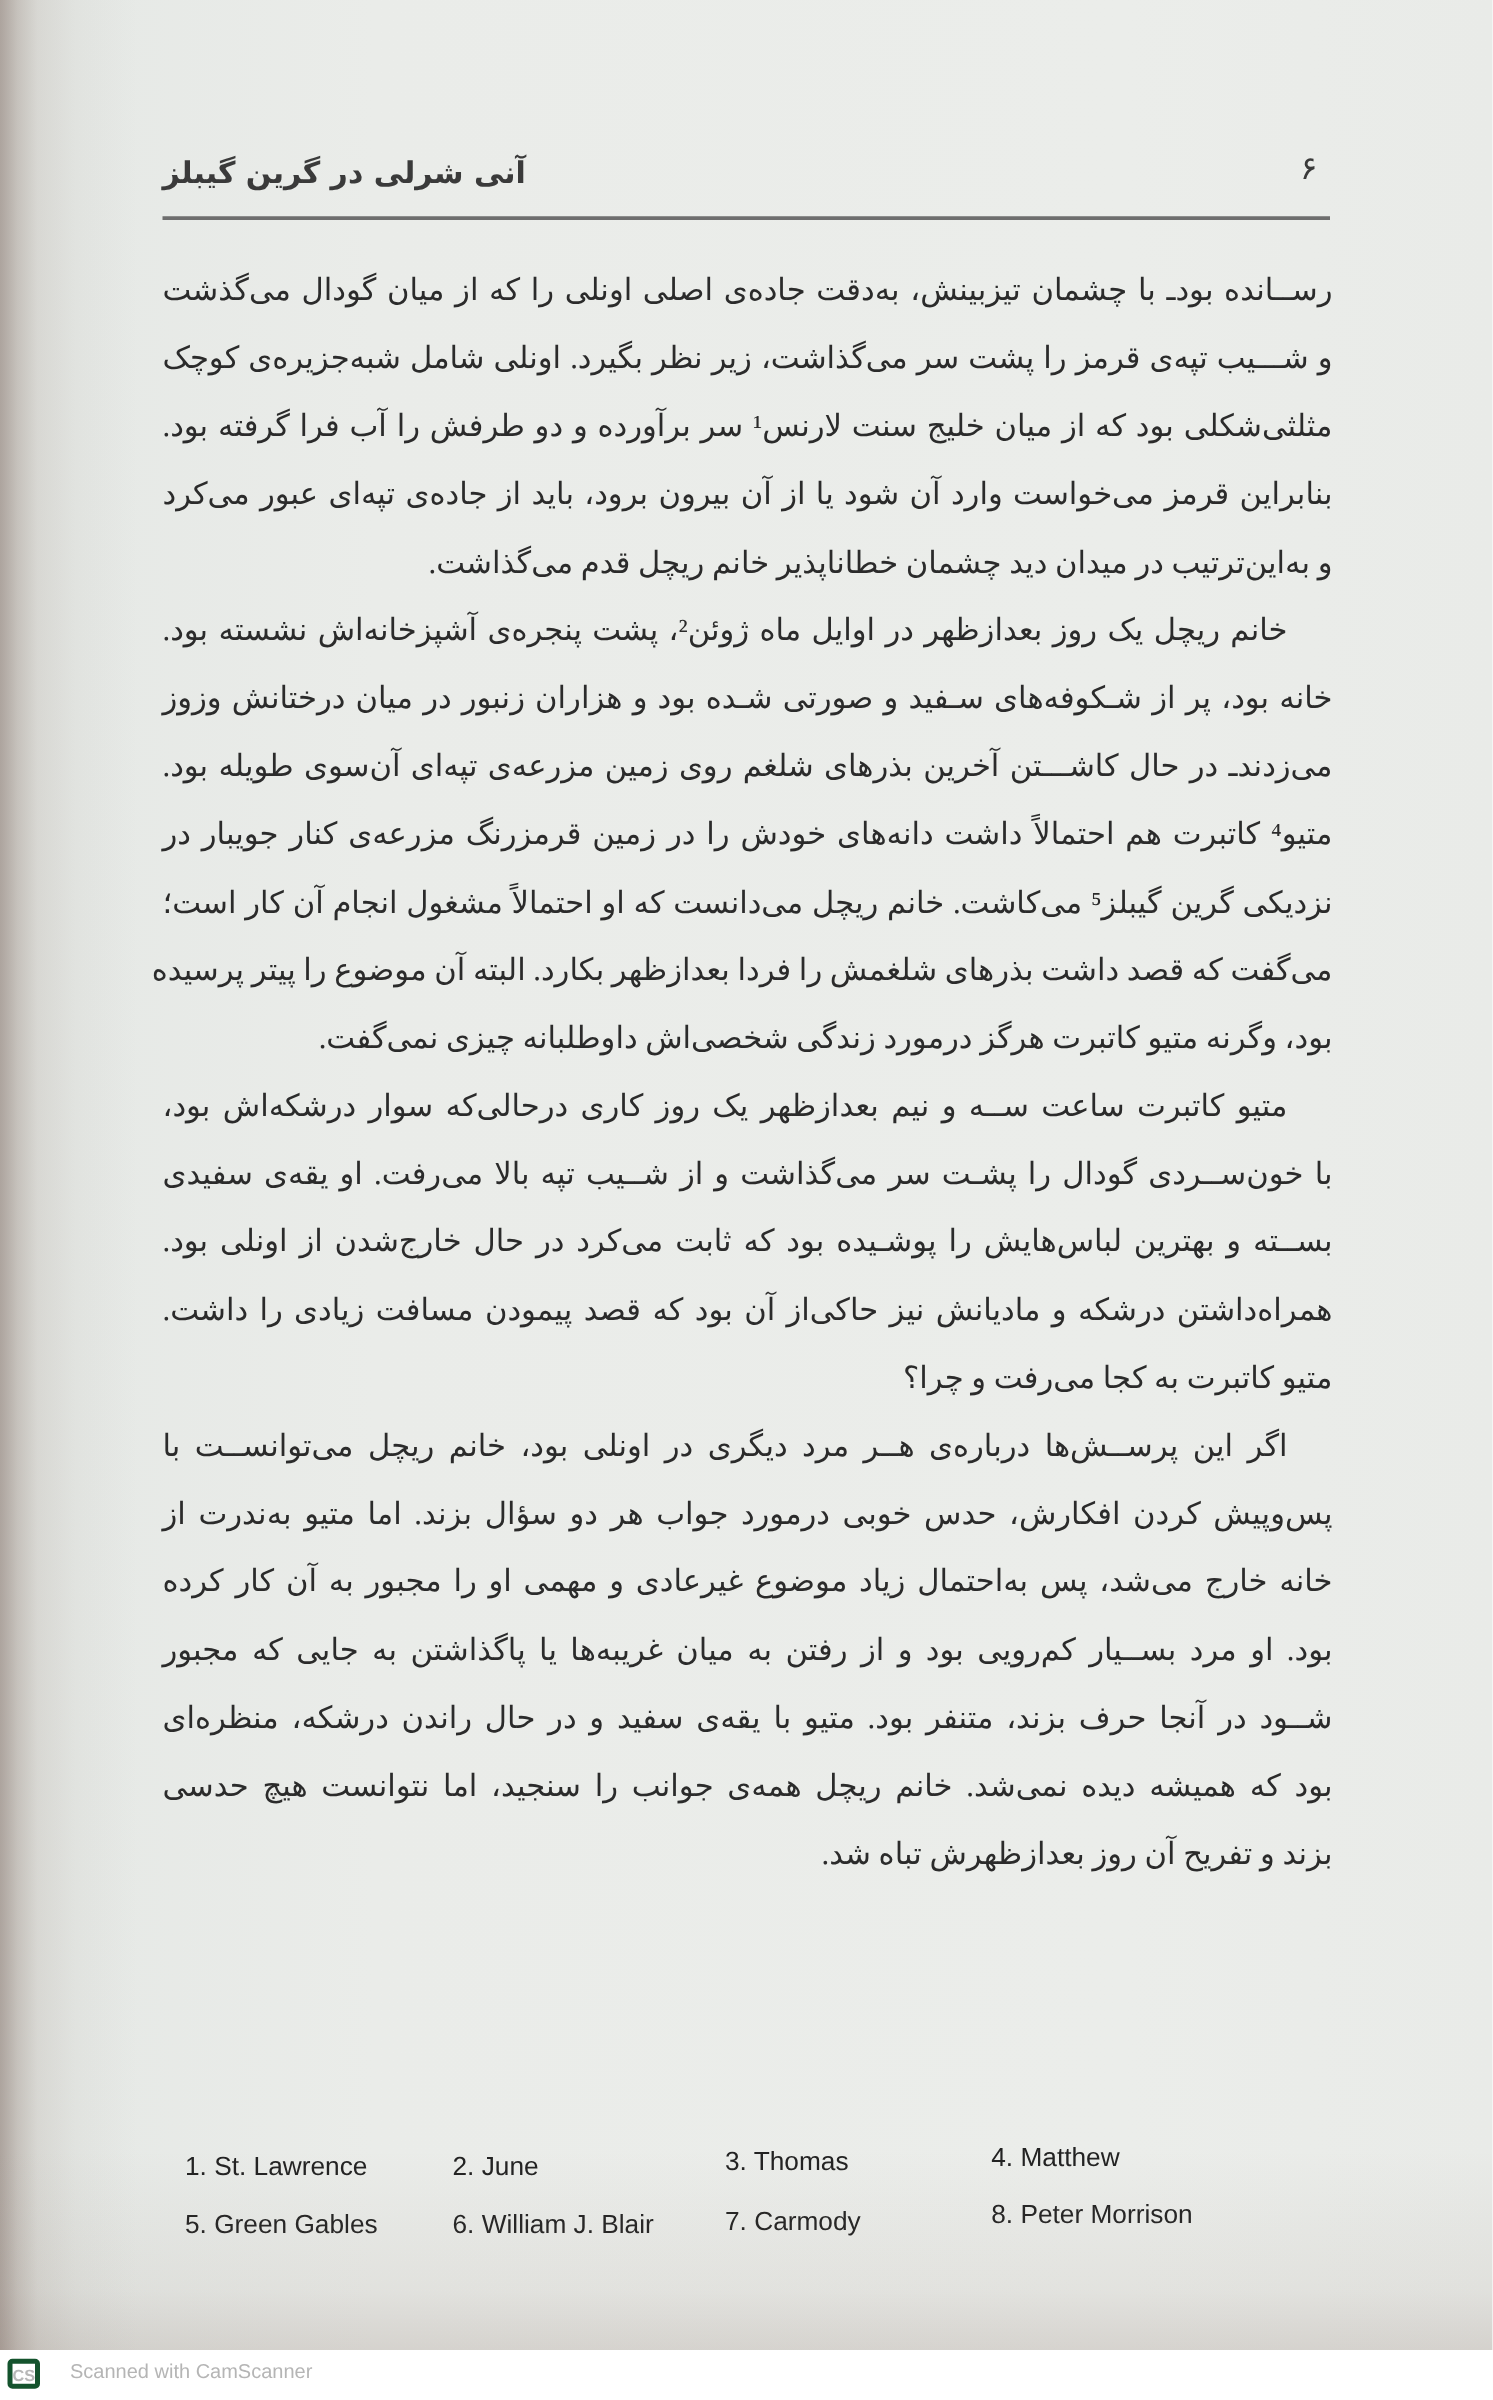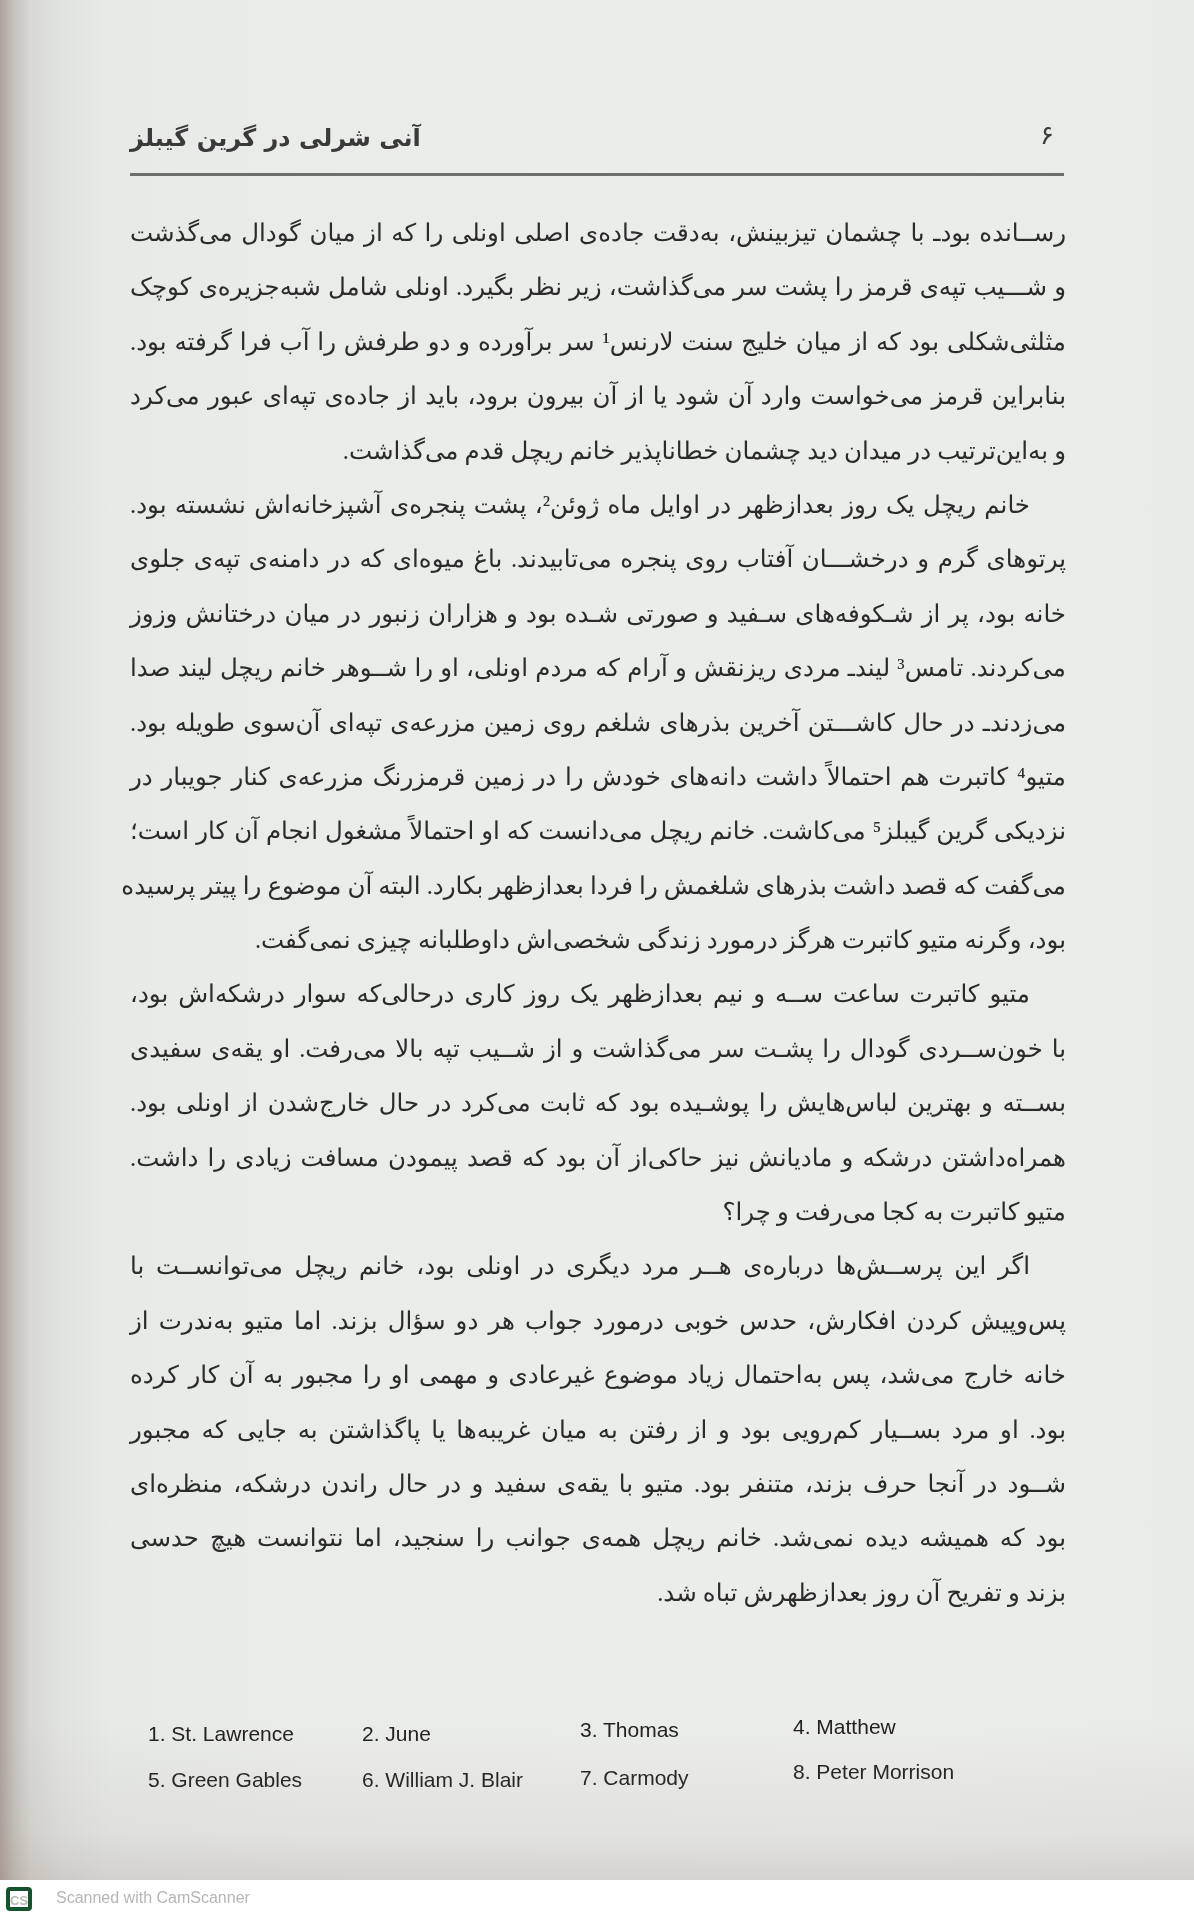--- a/index.html
+++ b/index.html
@@ -84,23 +84,21 @@
 
   <div class="body-text">
 
     <span class="line">رســانده بودـ با چشمان تیزبینش، به‌دقت جاده‌ی اصلی اونلی را که از میان گودال می‌گذشت</span>
     <span class="line">و شـــیب تپه‌ی قرمز را پشت سر می‌گذاشت، زیر نظر بگیرد. اونلی شامل شبه‌جزیره‌ی کوچک</span>
     <span class="line">مثلثی‌شکلی بود که از میان خلیج سنت لارنس¹ سر برآورده و دو طرفش را آب فرا گرفته بود.</span>
     <span class="line">بنابراین قرمز می‌خواست وارد آن شود یا از آن بیرون برود، باید از جاده‌ی تپه‌ای عبور می‌کرد</span>
     <span class="line last">و به‌این‌ترتیب در میدان دید چشمان خطاناپذیر خانم ریچل قدم می‌گذاشت.</span>
 
     <span class="line indent">خانم ریچل یک روز بعدازظهر در اوایل ماه ژوئن²، پشت پنجره‌ی آشپزخانه‌اش نشسته بود.</span>
-    <span class="line">پرتوهای گرم و درخشـــان آفتاب روی پنجره می‌تابیدند. باغ میوه‌ای که در دامنه‌ی تپه‌ی جلوی</span>
     <span class="line">خانه بود، پر از شـکوفه‌های سـفید و صورتی شـده بود و هزاران زنبور در میان درختانش وزوز</span>
-    <span class="line">می‌کردند. تامس³ لیندـ مردی ریزنقش و آرام که مردم اونلی، او را شــوهر خانم ریچل لیند صدا</span>
     <span class="line">می‌زدندـ در حال کاشـــتن آخرین بذرهای شلغم روی زمین مزرعه‌ی تپه‌ای آن‌سوی طویله بود.</span>
     <span class="line">متیو⁴ کاتبرت هم احتمالاً داشت دانه‌های خودش را در زمین قرمزرنگ مزرعه‌ی کنار جویبار در</span>
     <span class="line">نزدیکی گرین گیبلز⁵ می‌کاشت. خانم ریچل می‌دانست که او احتمالاً مشغول انجام آن کار است؛</span>
     <span class="line">می‌گفت که قصد داشت بذرهای شلغمش را فردا بعدازظهر بکارد. البته آن موضوع را پیتر پرسیده</span>
     <span class="line last">بود، وگرنه متیو کاتبرت هرگز درمورد زندگی شخصی‌اش داوطلبانه چیزی نمی‌گفت.</span>
 
     <span class="line indent">متیو کاتبرت ساعت ســه و نیم بعدازظهر یک روز کاری درحالی‌که سوار درشکه‌اش بود،</span>
     <span class="line">با خون‌ســردی گودال را پشـت سر می‌گذاشت و از شــیب تپه بالا می‌رفت. او یقه‌ی سفیدی</span>
     <span class="line">بســته و بهترین لباس‌هایش را پوشـیده بود که ثابت می‌کرد در حال خارج‌شدن از اونلی بود.</span>
     <span class="line">همراه‌داشتن درشکه و مادیانش نیز حاکی‌از آن بود که قصد پیمودن مسافت زیادی را داشت.</span>

